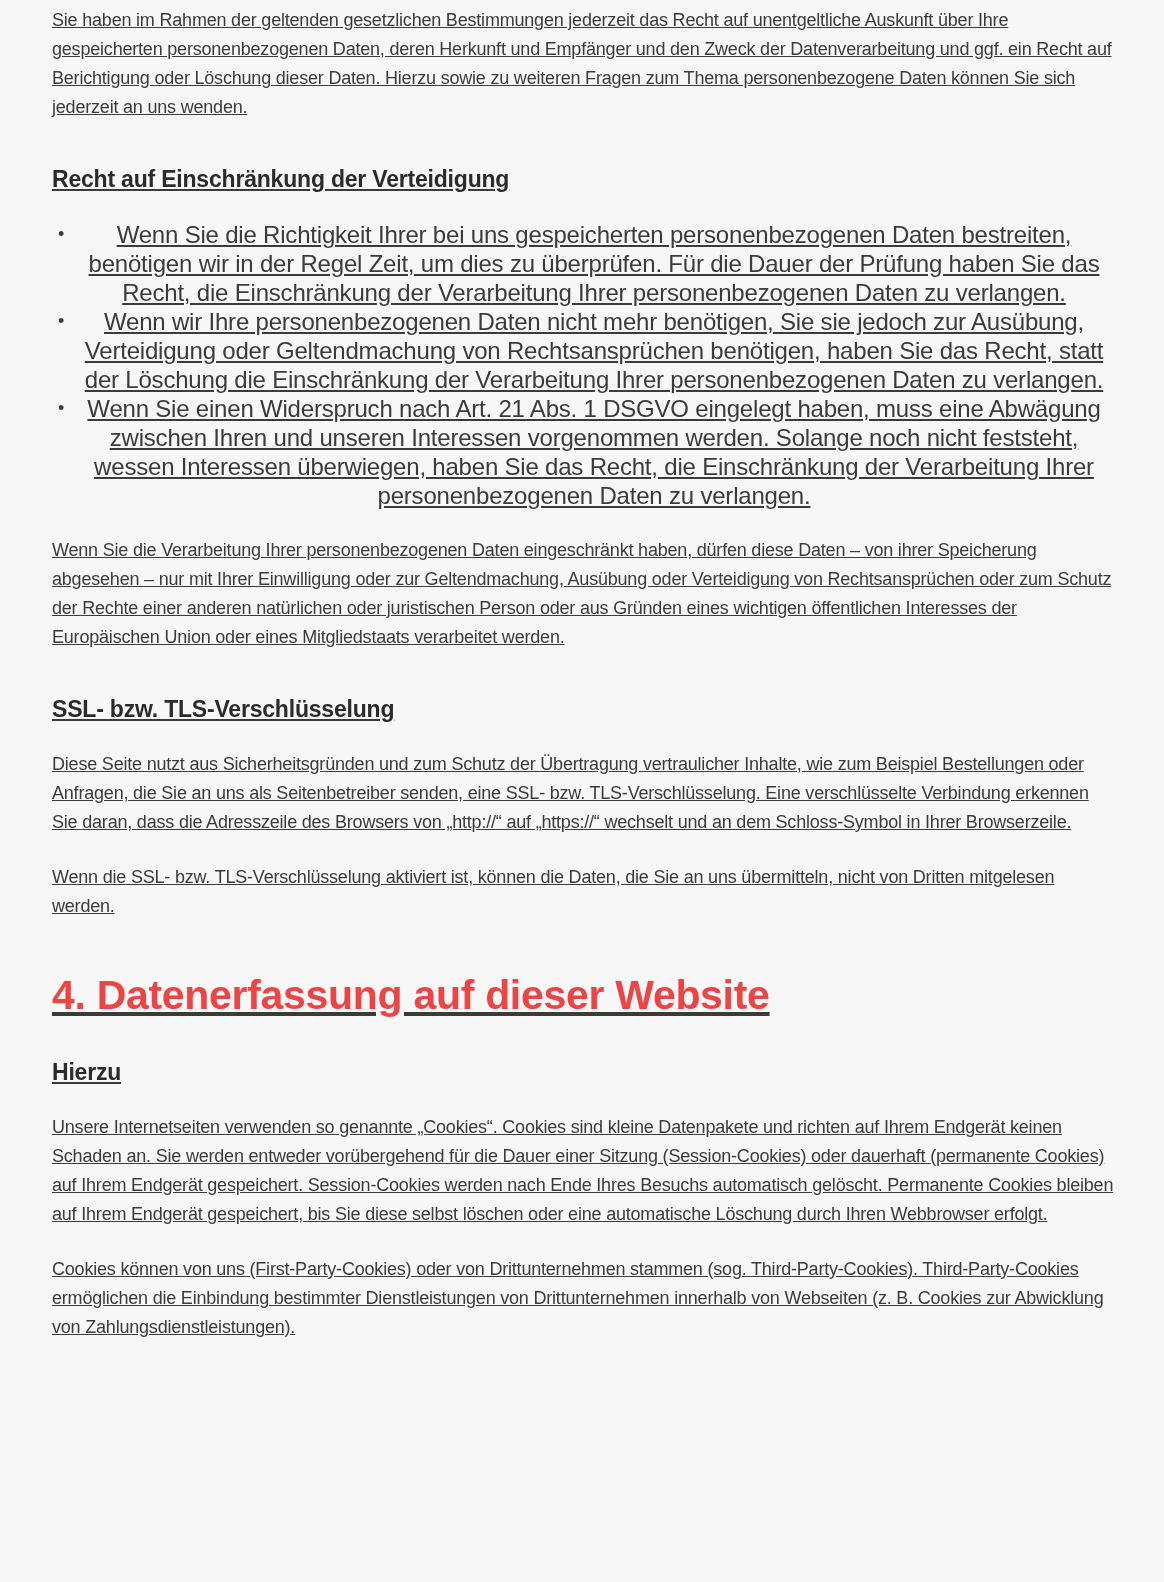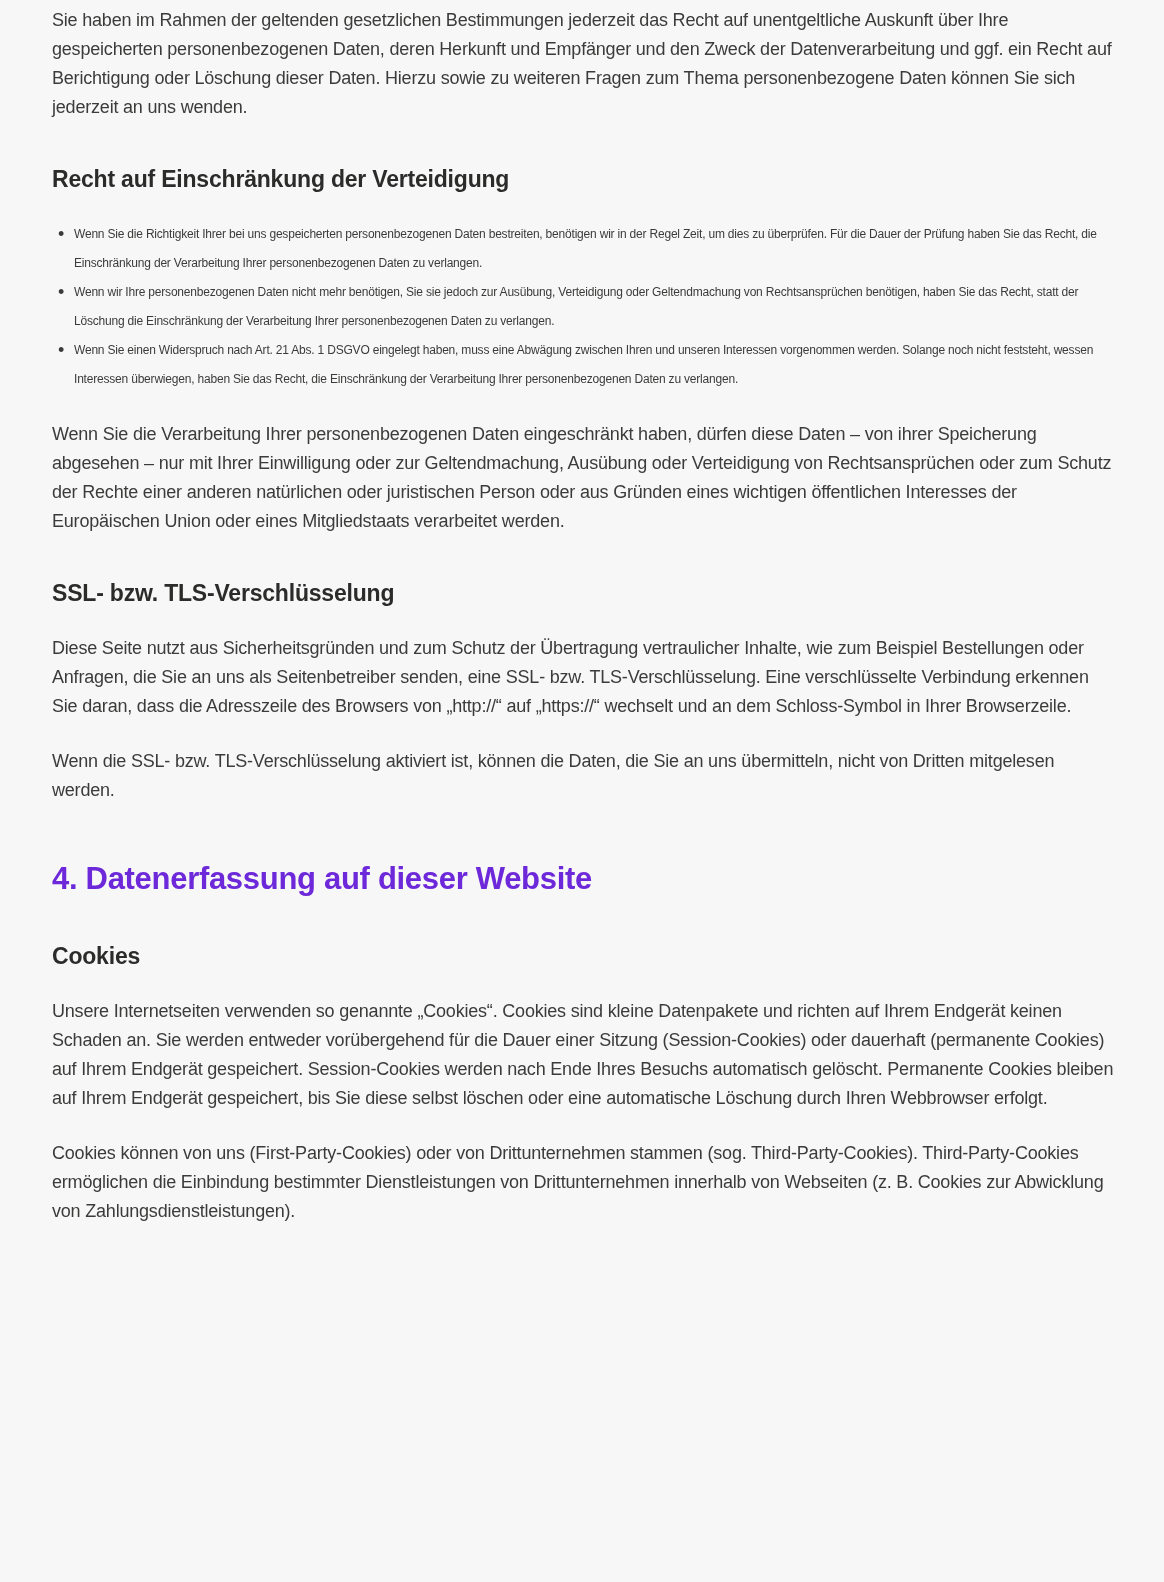--- a/index.html
+++ b/index.html
@@ -11,57 +11,59 @@
     font-family: "Liberation Sans", "DejaVu Sans", sans-serif;
     color: #3b3b3a;
     -webkit-font-smoothing: antialiased;
   }
   .page {
     width: 1164px;
     min-height: 1582px;
     box-sizing: border-box;
     background: #f7f7f8;
     padding: 6px 50px 40px 52px;
+    text-decoration: underline;
   }
   .content {
     max-width: 1062px;
   }
   p {
     font-size: 18px;
     line-height: 29px;
     letter-spacing: -0.2px;
     margin: 0 0 26px 0;
   }
   h2 {
-    font-size: 31px;
+    font-size: 41px;
     line-height: 40px;
     letter-spacing: -0.3px;
-    color: #6d28d9;
+    color: #ef4444;
     font-weight: bold;
     margin: 54px 0 24px 0;
   }
   h3 {
     font-size: 23px;
     line-height: 30px;
     letter-spacing: -0.2px;
     color: #2b2b2a;
     font-weight: bold;
     margin: 42px 0 26px 0;
   }
   ul.bullets {
     list-style: none;
     margin: 0 0 26px 0;
     padding: 0 0 0 22px;
   }
   ul.bullets li {
     position: relative;
-    font-size: 12px;
+    font-size: 24px;
     line-height: 29px;
     letter-spacing: -0.2px;
     margin: 0;
+    text-align: center;
   }
   ul.bullets li::before {
     content: "\2022";
     position: absolute;
     left: -16px;
     top: 0;
     font-size: 18px;
     color: #3b3b3a;
   }
 </style>
@@ -90,21 +92,21 @@
       <h3>SSL- bzw. TLS-Verschlüsselung</h3>
 
       <p>Diese Seite nutzt aus Sicherheitsgründen und zum Schutz der Übertragung vertraulicher Inhalte, wie zum Beispiel Bestellungen oder Anfragen, die Sie an uns als Seitenbetreiber senden, eine SSL- bzw. TLS-Verschlüsselung. Eine verschlüsselte Verbindung erkennen Sie daran, dass die Adresszeile des Browsers von „http://“ auf „https://“ wechselt und an dem Schloss-Symbol in Ihrer Browserzeile.</p>
 
       <p>Wenn die SSL- bzw. TLS-Verschlüsselung aktiviert ist, können die Daten, die Sie an uns übermitteln, nicht von Dritten mitgelesen werden.</p>
     </section>
 
     <section>
       <h2>4. Datenerfassung auf dieser Website</h2>
 
-      <h3>Cookies</h3>
+      <h3>Hierzu</h3>
 
       <p>Unsere Internetseiten verwenden so genannte „Cookies“. Cookies sind kleine Datenpakete und richten auf Ihrem Endgerät keinen Schaden an. Sie werden entweder vorübergehend für die Dauer einer Sitzung (Session-Cookies) oder dauerhaft (permanente Cookies) auf Ihrem Endgerät gespeichert. Session-Cookies werden nach Ende Ihres Besuchs automatisch gelöscht. Permanente Cookies bleiben auf Ihrem Endgerät gespeichert, bis Sie diese selbst löschen oder eine automatische Löschung durch Ihren Webbrowser erfolgt.</p>
 
       <p>Cookies können von uns (First-Party-Cookies) oder von Drittunternehmen stammen (sog. Third-Party-Cookies). Third-Party-Cookies ermöglichen die Einbindung bestimmter Dienstleistungen von Drittunternehmen innerhalb von Webseiten (z. B. Cookies zur Abwicklung von Zahlungsdienstleistungen).</p>
     </section>
 
   </div>
 </div>
 
 </body></html>

